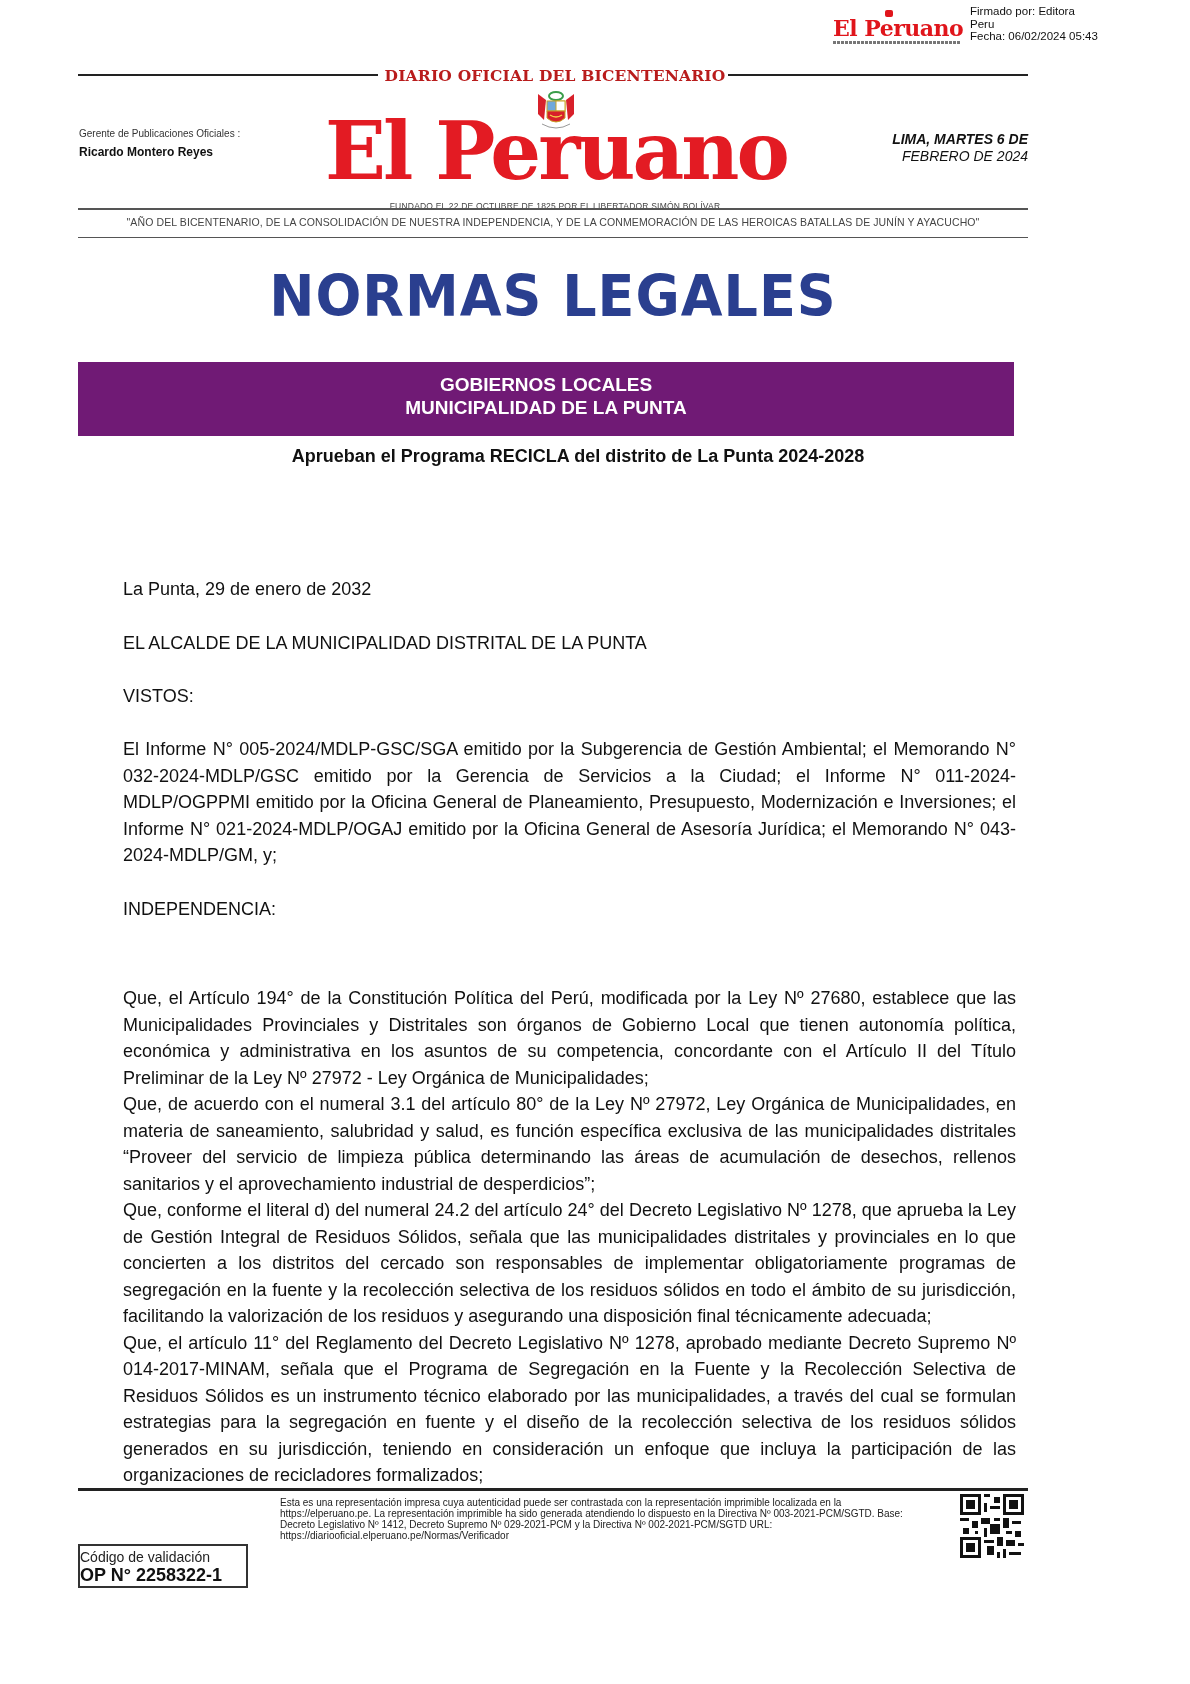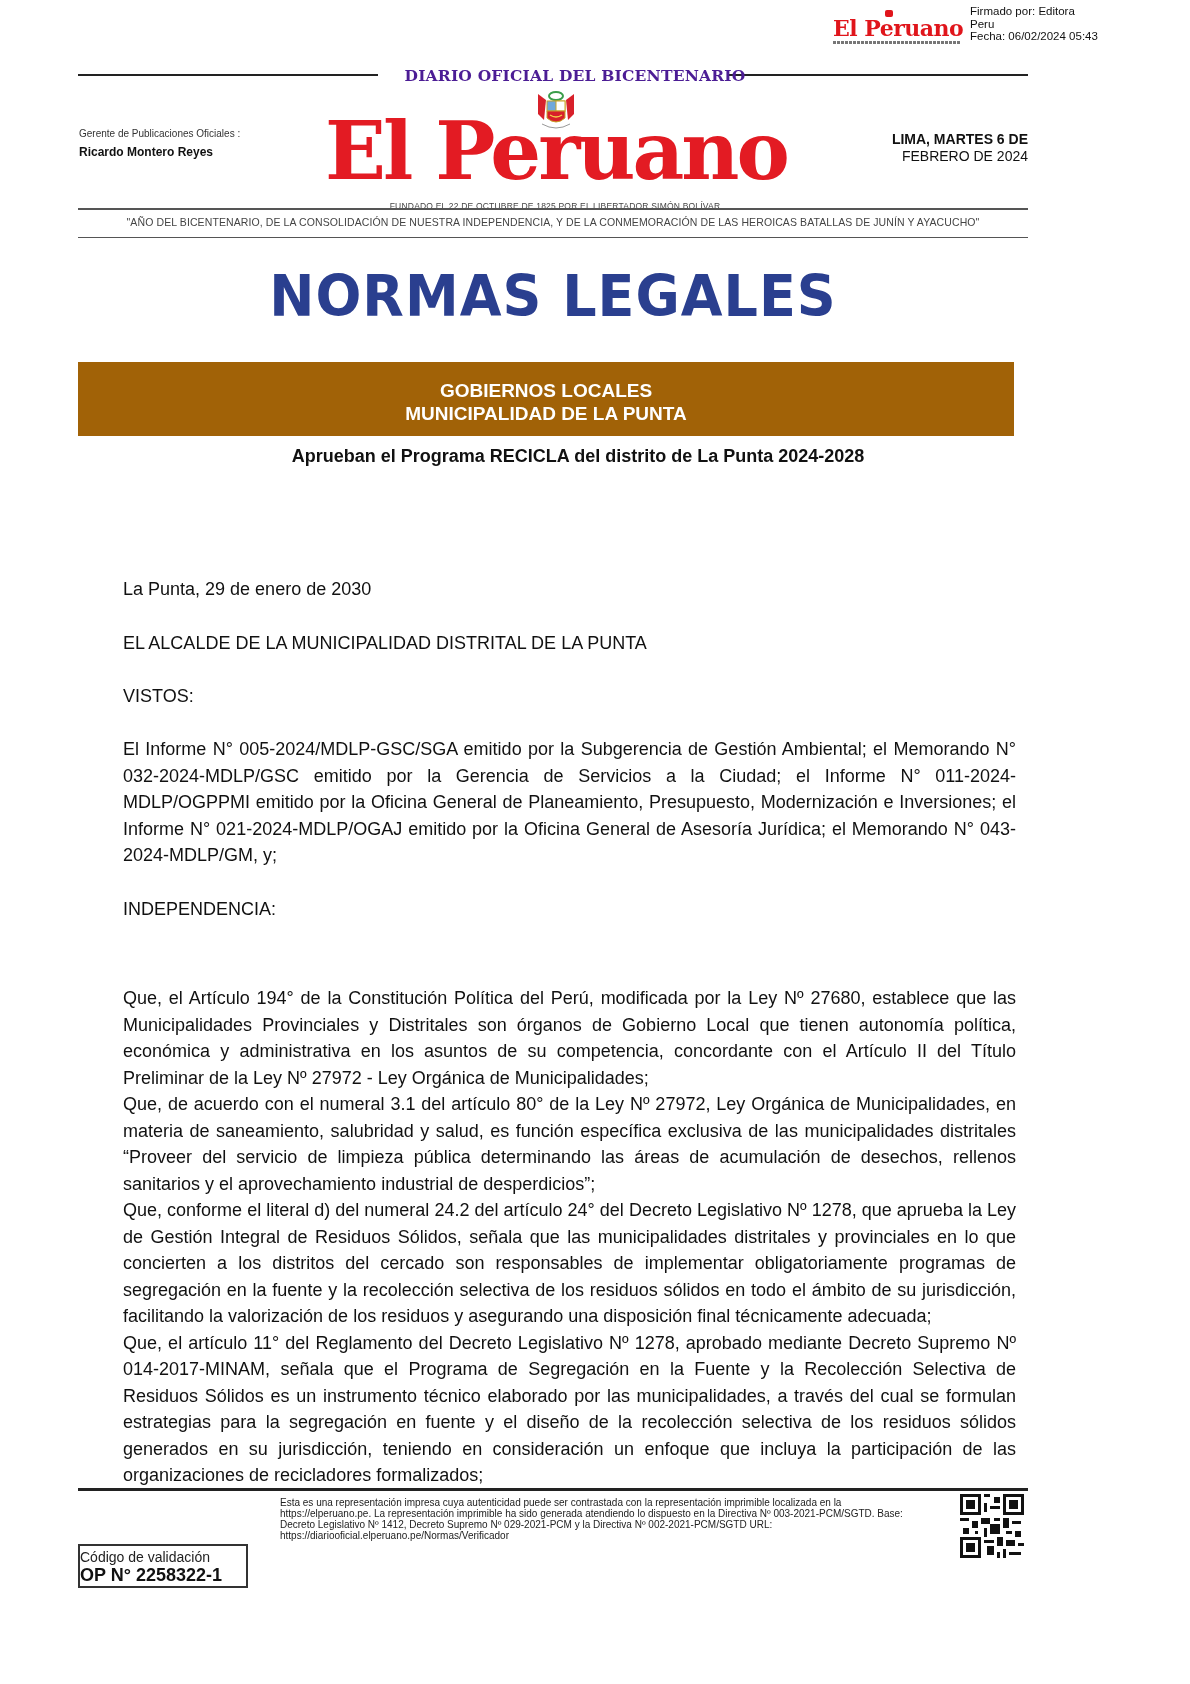--- a/index.html
+++ b/index.html
@@ -6,31 +6,31 @@
   body{width:1190px;height:1684px;position:relative;overflow:hidden;font-family:"Liberation Sans",sans-serif;color:#111;}
   .abs{position:absolute;}
   
   .sig-logo{left:833px;top:17px;font-family:"DejaVu Serif",serif;font-weight:bold;color:#e0151b;font-size:22px;letter-spacing:-0.5px;line-height:22px;}
   .sig-logo .sub{display:block;height:3px;margin-top:2px;background:repeating-linear-gradient(90deg,#777 0 3px,#fff 3px 4px);width:128px;}
   .sig-crest{left:885px;top:10px;width:8px;height:7px;background:#e0151b;border-radius:2px;}
   .sig-text{left:970px;top:5px;font-size:11.5px;line-height:12.5px;color:#111;}
   
   .rule{height:2px;background:#222;}
   .rule-thin{height:1px;background:#555;}
-  .diario{left:380px;top:66px;width:350px;text-align:center;font-family:"DejaVu Serif",serif;font-weight:bold;font-size:15.5px;letter-spacing:0.2px;color:#4c1d95;margin-left:20px;}
+  .diario{left:380px;top:66px;width:350px;text-align:center;font-family:"DejaVu Serif",serif;font-weight:bold;font-size:15.5px;letter-spacing:0.2px;color:#b91c1c;}
   .gerente-l{left:79px;top:128px;font-size:10px;color:#333;}
   .gerente-n{left:79px;top:145px;font-size:12px;font-weight:bold;color:#111;}
   .brand{left:325px;top:108px;font-family:"DejaVu Serif",serif;font-weight:bold;font-size:80px;color:#e31b23;letter-spacing:-3px;line-height:86px;}
   .crest{left:534px;top:90px;width:44px;height:42px;}
   .founded{left:330px;top:201px;width:450px;text-align:center;font-size:8.5px;color:#444;letter-spacing:0.2px;}
-  .date{left:860px;top:131px;width:168px;text-align:right;font-size:14px;line-height:17px;color:#111;}
+  .date{left:860px;top:131px;width:168px;text-align:right;font-size:14px;line-height:17px;color:#111;font-style:italic;}
   .date .b{font-weight:bold;}
   .motto{left:78px;top:216px;width:950px;text-align:center;font-size:10.5px;color:#444;letter-spacing:0.1px;}
   .normas{left:78px;top:265px;width:950px;text-align:center;font-family:"DejaVu Sans",sans-serif;font-weight:bold;font-size:54px;color:#2a3f8f;letter-spacing:1px;transform:scaleY(1.05);}
-  .band{left:78px;top:362px;width:936px;height:74px;background:#a16207;color:#fff;text-align:center;font-weight:bold;font-size:19px;line-height:23px;padding-top:17px;box-sizing:border-box;}
+  .band{left:78px;top:362px;width:936px;height:74px;background:#701a75;color:#fff;text-align:center;font-weight:bold;font-size:19px;line-height:23px;padding-top:11px;box-sizing:border-box;}
   .title{left:78px;top:446px;width:984px;text-align:center;font-weight:bold;font-size:18px;}
   .decree{left:78px;top:498px;width:984px;text-align:center;font-weight:bold;font-size:18px;line-height:27px;}
   .body{left:123px;width:893px;font-size:18px;line-height:26.5px;text-align:justify;color:#111;}
   .body p{margin:0;}
   .body p.last{text-align:left;}
   
   .foot-rule{left:78px;top:1488px;width:950px;height:3px;background:#222;}
   .valid{left:78px;top:1496px;width:170px;height:44px;border:2px solid #333;box-sizing:border-box;text-align:left;margin-top:48px;}
   .valid .l{font-size:14px;line-height:16px;margin-top:3px;color:#222;}
   .valid .c{font-weight:bold;font-size:18px;line-height:20px;color:#111;}
@@ -83,21 +83,21 @@
 <div class="abs normas">NORMAS LEGALES</div>
 <div class="abs band">
   <div>GOBIERNOS LOCALES</div>
   <div>MUNICIPALIDAD DE LA PUNTA</div>
 </div>
 
 <div class="abs title" style="left:78px;width:1000px;">Aprueban el Programa RECICLA del distrito de La Punta 2024-2028</div>
 <div class="abs decree" style="left:78px;width:984px;">
 </div>
 
-<div class="abs body" style="top:576px;">La Punta, 29 de enero de 2030</div>
+<div class="abs body" style="top:576px;">La Punta, 29 de enero de 2032</div>
 <div class="abs body" style="top:630px;">EL ALCALDE DE LA MUNICIPALIDAD DISTRITAL DE LA PUNTA</div>
 <div class="abs body" style="top:683px;">VISTOS:</div>
 <div class="abs body" style="top:736px;">
   <p class="last" style="text-align:justify;text-align-last:left;">El Informe N° 005-2024/MDLP-GSC/SGA emitido por la Subgerencia de Gestión Ambiental; el Memorando N° 032-2024-MDLP/GSC emitido por la Gerencia de Servicios a la Ciudad; el Informe N° 011-2024-MDLP/OGPPMI emitido por la Oficina General de Planeamiento, Presupuesto, Modernización e Inversiones; el Informe N° 021-2024-MDLP/OGAJ emitido por la Oficina General de Asesoría Jurídica; el Memorando N° 043-2024-MDLP/GM, y;</p>
 </div>
 <div class="abs body" style="top:896px;">INDEPENDENCIA:</div>
 <div class="abs body" style="top:949px;margin-top:36px;">
   <p style="text-align-last:left;">Que, el Artículo 194° de la Constitución Política del Perú, modificada por la Ley Nº 27680, establece que las Municipalidades Provinciales y Distritales son órganos de Gobierno Local que tienen autonomía política, económica y administrativa en los asuntos de su competencia, concordante con el Artículo II del Título Preliminar de la Ley Nº 27972 - Ley Orgánica de Municipalidades;</p>
   <p style="text-align-last:left;">Que, de acuerdo con el numeral 3.1 del artículo 80° de la Ley Nº 27972, Ley Orgánica de Municipalidades, en materia de saneamiento, salubridad y salud, es función específica exclusiva de las municipalidades distritales “Proveer del servicio de limpieza pública determinando las áreas de acumulación de desechos, rellenos sanitarios y el aprovechamiento industrial de desperdicios”;</p>
   <p style="text-align-last:left;">Que, conforme el literal d) del numeral 24.2 del artículo 24° del Decreto Legislativo Nº 1278, que aprueba la Ley de Gestión Integral de Residuos Sólidos, señala que las municipalidades distritales y provinciales en lo que concierten a los distritos del cercado son responsables de implementar obligatoriamente programas de segregación en la fuente y la recolección selectiva de los residuos sólidos en todo el ámbito de su jurisdicción, facilitando la valorización de los residuos y asegurando una disposición final técnicamente adecuada;</p>

